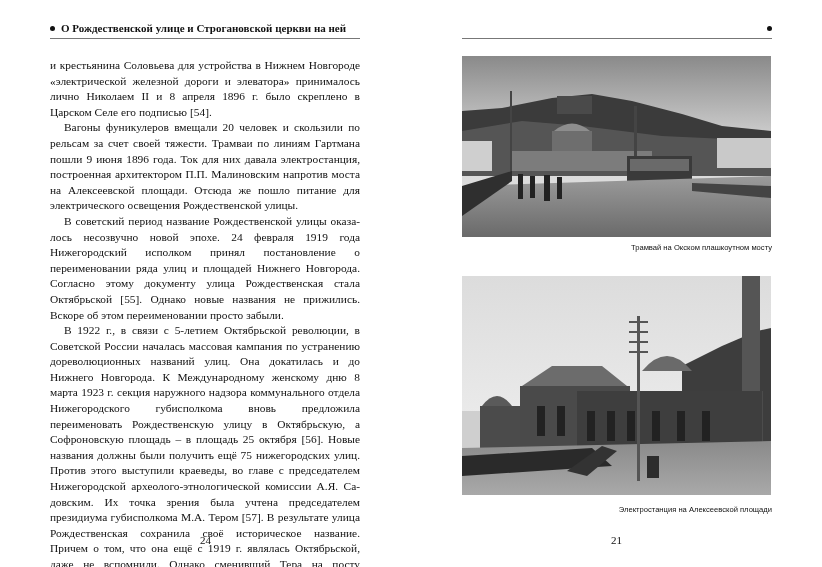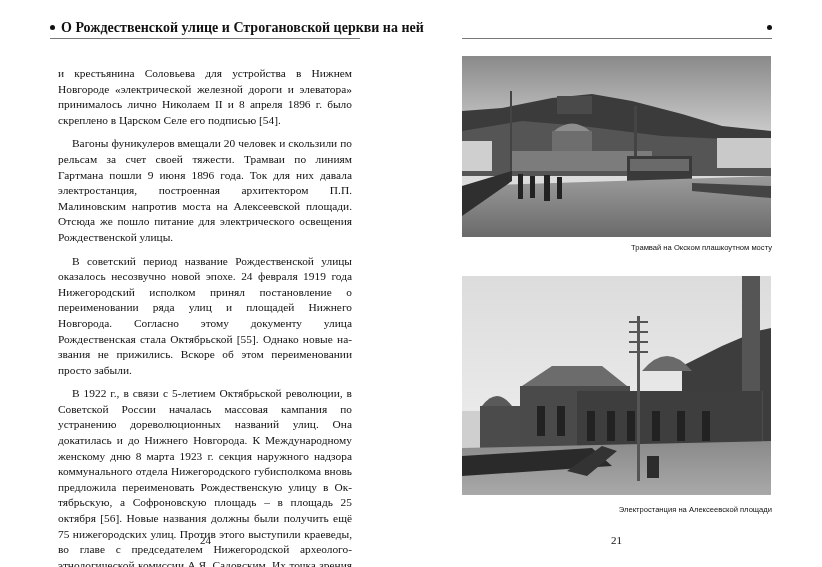--- a/index.html
+++ b/index.html
@@ -1,31 +1,31 @@
 <!DOCTYPE html>
 <html><head>
 <meta charset="utf-8">
 <style>
   html, body { margin:0; padding:0; }
   body { width:822px; height:567px; background:#ffffff; position:relative; overflow:hidden;
          font-family:"Liberation Serif","DejaVu Serif",serif; color:#111; }
   .page { position:absolute; top:0; height:567px; width:411px; }
   .page.left { left:0; }
   .page.right { left:411px; }
-  .running-head { position:absolute; top:21px; font-size:14px; line-height:14px; white-space:nowrap; }
+  .running-head { position:absolute; top:21px; font-size:11px; line-height:14px; white-space:nowrap; }
   .left .running-head { left:50px; font-weight:bold; }
   .right .running-head { right:50px; font-style:italic; }
   .bullet { display:inline-block; width:5px; height:5px; border-radius:50%; background:#111; vertical-align:middle; margin:0 6px 2px 0; }
   .right .bullet { margin:0 0 2px 7px; }
   .head-rule { position:absolute; top:38px; height:1px; background:#777; }
   .left .head-rule { left:50px; width:310px; }
   .right .head-rule { left:51px; width:310px; }
   .body-text { position:absolute; left:50px; top:58px; width:310px; font-size:11.4px; line-height:15.6px;
                text-align:justify; hyphens:manual; }
-  .body-text p { margin:8px; text-indent:0; }
+  .body-text p { margin:0; text-indent:0; }
   .body-text p.indent { text-indent:14px; }
   .page-num { position:absolute; top:534px; font-size:11px;text-align:right; }
   .left .page-num { left:200px; }
   .right .page-num { left:200px; }
   .photo { position:absolute; left:51px; width:309px; background:#999; overflow:hidden; }
   .photo svg { display:block; width:100%; height:100%; }
   .photo1 { top:56px; height:181px; }
   .photo2 { top:276px; height:219px; }
   .caption { position:absolute; right:50px; font-family:"Liberation Sans","DejaVu Sans",sans-serif; font-size:7.6px; white-space:nowrap; color:#111; }
   .caption1 { top:243px;margin-left:16px; }

